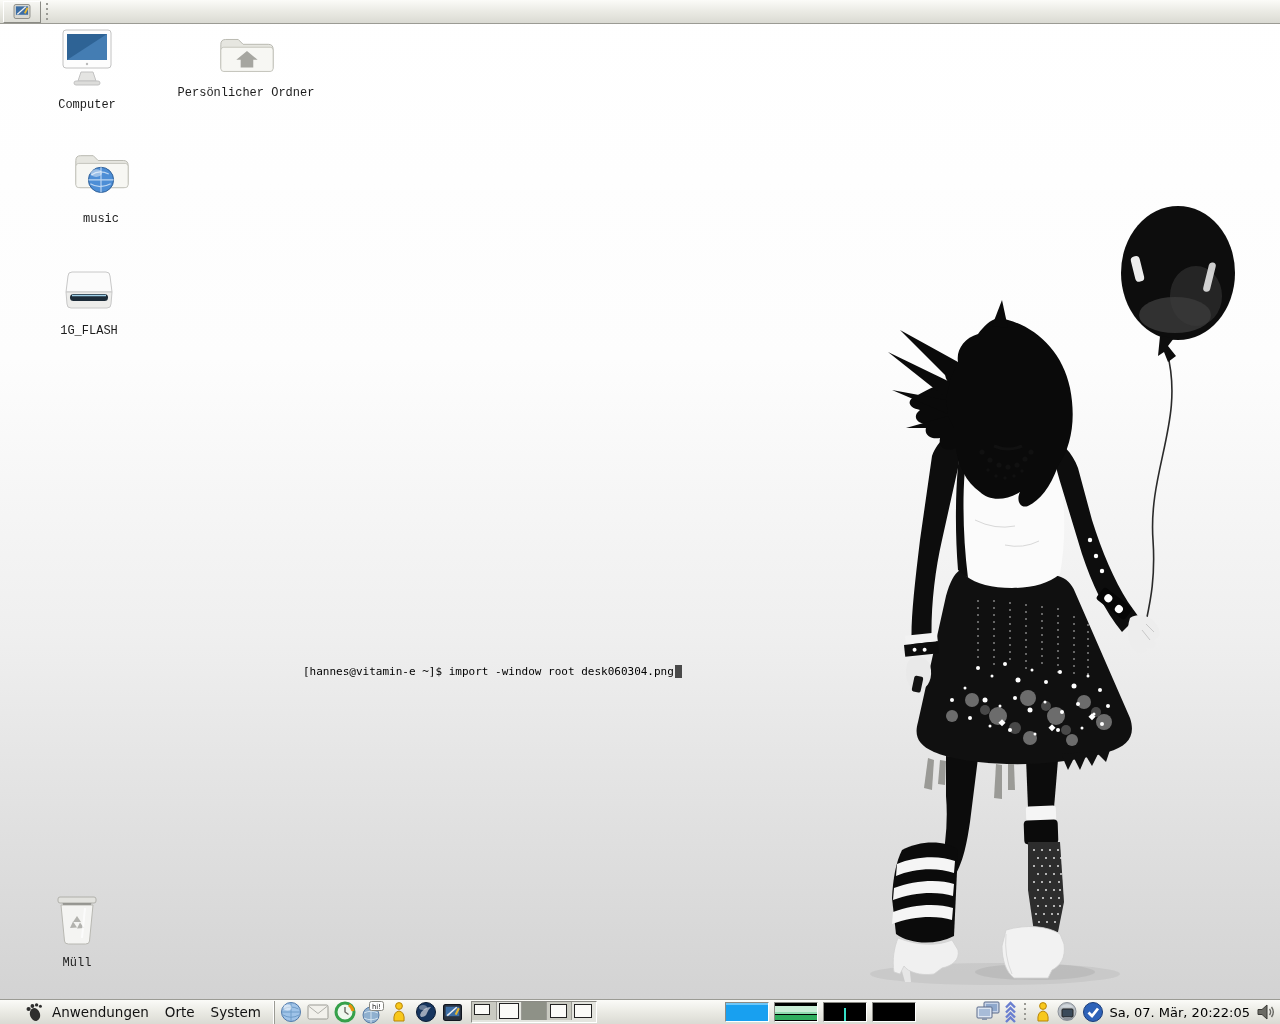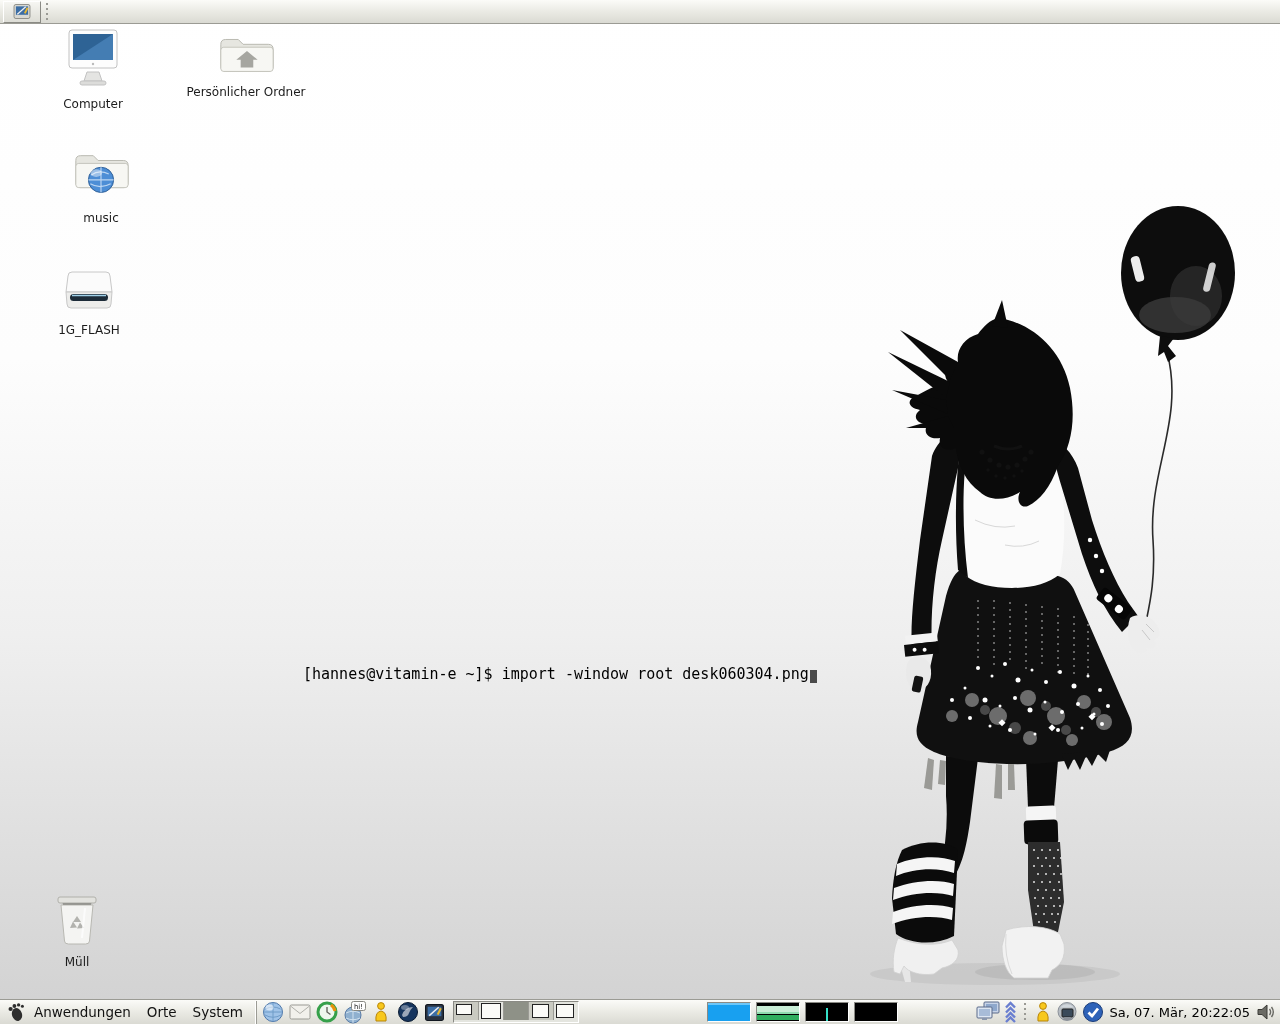--- a/index.html
+++ b/index.html
@@ -22,65 +22,65 @@
   .task-button{
     width:36px;height:20px;display:flex;align-items:center;justify-content:center;
     background:linear-gradient(180deg,#f6f6f2,#dddDD6);margin-left:1px;
   }
   .drag-handle{
     width:5px;height:18px;margin:0 3px;
     background:repeating-linear-gradient(180deg,#9a9a94 0 2px,transparent 2px 5px);
     background-size:2px 100%;background-repeat:no-repeat;background-position:center;
   }
   
-  .menubar{display:flex;align-items:center;height:23px;padding:0 4px 0 6px;
+  .menubar{display:flex;align-items:center;height:23px;padding:0 4px 0 24px;
     border-right:1px solid #fff;box-shadow:1px 0 0 #9b9b94;}
   .menu-item{font-size:13.5px;color:#111;padding:0 8px;line-height:23px;white-space:nowrap;}
   .launchers{display:flex;align-items:center;gap:3px;margin-left:5px;}
   .launcher{width:24px;height:26px;display:flex;align-items:center;justify-content:center;}
   .ws-switcher{display:flex;height:20px;margin-left:6px;background:#e4e5df;}
   .ws-cell{width:24px;height:18px;position:relative;border-right:1px solid #9a9a94;}
   .ws-cell:last-child{border-right:none;}
   .ws-win{position:absolute;background:#fbfbf8;border:1px solid #222;}
   .monitors{display:flex;align-items:center;gap:5px;margin-left:128px;}
   .mon{width:42px;height:18px;position:relative;overflow:hidden;}
   .mon-cpu{background:linear-gradient(180deg,#6cc6f8 0 12%,#18a0f0 12% 100%);}
   .mon-mem{background:linear-gradient(180deg,#000 0 16%,#c9eed6 16% 52%,#8fdcae 52% 60%,#000 60% 68%,#2fae5e 68% 94%,#000 94% 100%);}
   .mon-net{background:#000;}
   .mon-net .spike{position:absolute;left:20px;bottom:0;width:2px;height:13px;background:#35e0c8;}
   .mon-swap{background:#000;}
   .right-group{display:flex;align-items:center;margin-left:auto;gap:3px;padding-right:4px;}
   .clock{font-size:13px;color:#000;white-space:nowrap;padding:0 3px;}
   .tray-icon{display:flex;align-items:center;justify-content:center;height:23px;}
   
-  .dicon{position:absolute;text-align:center;cursor:default;}
+  .dicon{position:absolute;text-align:center;cursor:default;font-family:Liberation Mono, monospace;}
   .dicon .lbl{font-size:12px;color:#1c1c1c;margin-top:4px;line-height:13px;}
   
   .term{position:absolute;left:303px;top:665px;font-family:"DejaVu Sans Mono","Liberation Mono",monospace;
-    font-size:15px;color:#000;white-space:pre;display:flex;align-items:flex-end;}
+    font-size:11px;color:#000;white-space:pre;display:flex;align-items:flex-start;}
   .term .cursor{display:inline-block;width:7px;height:13px;background:#4a4a4a;margin-left:1px;}
   
   .art{position:absolute;left:840px;top:190px;width:420px;height:810px;}
 </style>
 </head>
 <body>
 
 <div class="panel top">
   <div class="task-button raised">
     <svg width="18" height="15" viewBox="0 0 18 16">
       <rect x="0.5" y="0.5" width="17" height="15" rx="2" fill="#d8d8d2" stroke="#8a8a84"></rect>
       <rect x="2.5" y="2.5" width="13" height="9" fill="#3c6ea5"></rect>
       <path d="M4 11 L13 3" stroke="#f0f0f0" stroke-width="1.4"></path>
       <path d="M12 10 L15 4" stroke="#e8b730" stroke-width="2"></path>
     </svg>
   </div>
   <div class="drag-handle"></div>
 </div>
 
-<div class="dicon" style="left:38px;top:28px;width:110px">
+<div class="dicon" style="left:32px;top:28px;width:110px">
   <svg width="60" height="62" viewBox="0 0 60 62">
     <rect x="6" y="2" width="48" height="38" rx="3" fill="#fdfdfd" stroke="#c2c2c2"></rect>
     <rect x="10" y="6" width="40" height="26" fill="#2e6395"></rect>
     <polygon points="10,32 50,6 50,32" fill="#447db3"></polygon>
     <circle cx="30" cy="36" r="1.2" fill="#bbbbbb"></circle>
     <path d="M24 44 L36 44 L39 53 L21 53 Z" fill="#e4e4e2" stroke="#c2c2c2"></path>
     <rect x="17" y="53" width="26" height="4" rx="2" fill="#dcdcda" stroke="#c2c2c2"></rect>
   </svg>
   <div class="lbl">Computer</div>
 </div>

